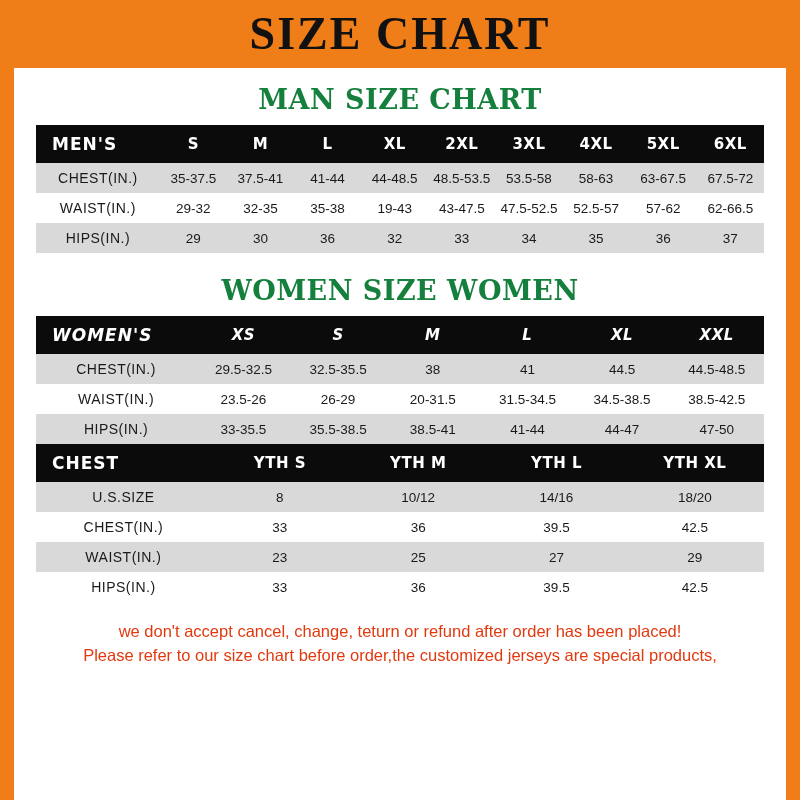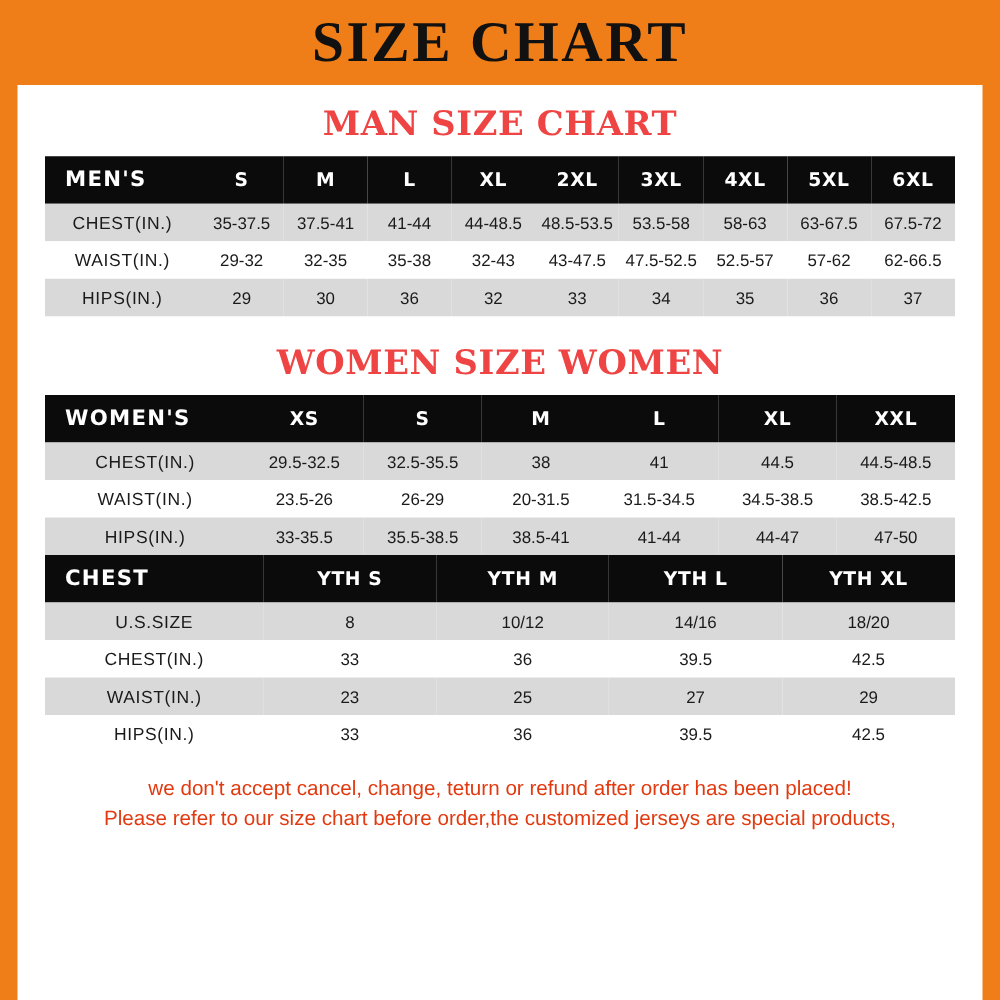--- a/index.html
+++ b/index.html
@@ -39,21 +39,21 @@
     line-height: 1;
   }
   .content {
     padding: 0 22px;
   }
   .section-title {
     text-align: center;
     font-family: "DejaVu Serif", serif;
     font-weight: bold;
     font-size: 27px;
-    color: #ef4444;
+    color: #15803d;
     letter-spacing: 0.5px;
     margin: 16px 0 10px 0;
   }
   .section-title.second { margin-top: 22px; }
   .section-title.third  { margin-top: 26px; }
 
   table.size-table {
     width: 100%;
     border-collapse: collapse;
     table-layout: fixed;
@@ -89,21 +89,21 @@
   table.size-table tbody tr.shade td { background: #d9d9d9; }
   table.size-table tbody tr.plain td { background: #ffffff; }
 
   
   .men col.c0    { width: 17%; }
   .women col.c0  { width: 22%; }
   .youth col.c0  { width: 24%; }
 
   .youth thead th { font-size: 16px; padding: 11px 2px; }
   .youth tbody td { font-size: 15px; padding: 10px 2px; }
-  .women thead th { font-size: 17px; padding: 11px 2px; }
+  .women thead th { font-size: 17px; padding: 11px 2px; font-style: italic; }
   .women tbody td { font-size: 14.5px; padding: 10px 2px; }
 
   .notice {
     margin-top: 18px;
     padding: 0 14px;
     text-align: center;
     color: #e23a10;
     font-family: "Liberation Sans", sans-serif;
     font-size: 16.5px;
     line-height: 1.45;
@@ -151,21 +151,21 @@
             <td>53.5-58</td>
             <td>58-63</td>
             <td>63-67.5</td>
             <td>67.5-72</td>
           </tr>
           <tr class="plain">
             <td class="rowhead">WAIST(IN.)</td>
             <td>29-32</td>
             <td>32-35</td>
             <td>35-38</td>
-            <td>32-43</td>
+            <td>19-43</td>
             <td>43-47.5</td>
             <td>47.5-52.5</td>
             <td>52.5-57</td>
             <td>57-62</td>
             <td>62-66.5</td>
           </tr>
           <tr class="shade">
             <td class="rowhead">HIPS(IN.)</td>
             <td>29</td>
             <td>30</td>

